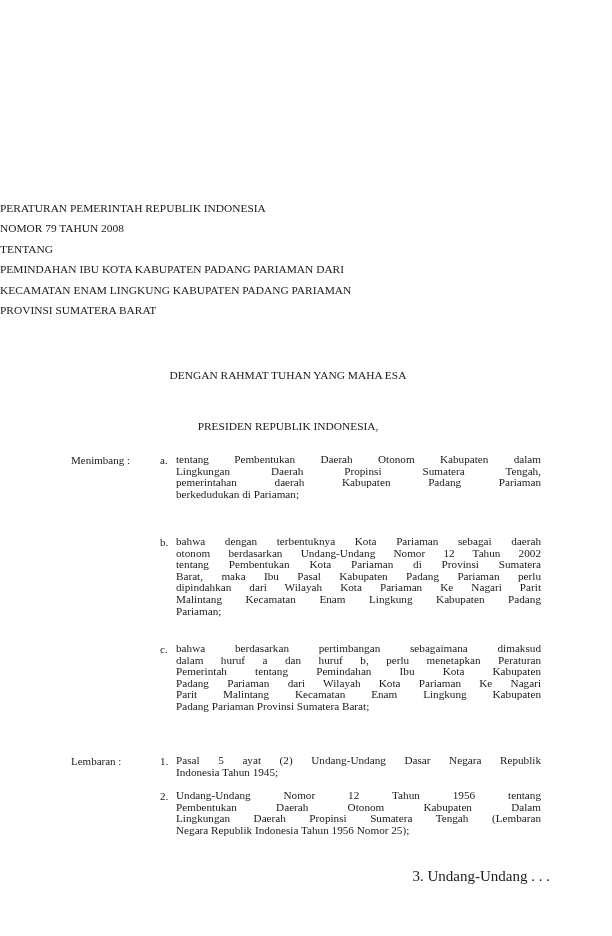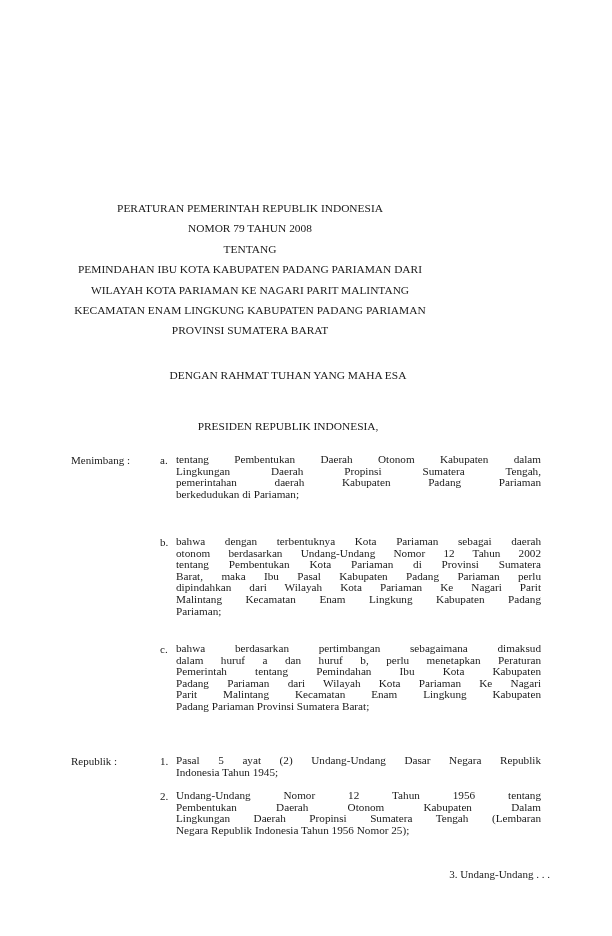--- a/index.html
+++ b/index.html
@@ -1,45 +1,44 @@
 <!DOCTYPE html>
 <html><head>
 <meta charset="utf-8">
 <style>
   html, body { margin:0; padding:0; background:#ffffff; }
   body { width:612px; height:936px; position:relative; overflow:hidden;
          font-family:"DejaVu Serif", "Liberation Serif", serif; color:#1a1a1a; }
-  .title-block { position:absolute; left:0; width:500px; top:198px; text-align:center;
+  .title-block { position:absolute; left:0; width:500px; top:198px; 
                  font-family:"Liberation Serif", serif; font-size:11.4px; }
   .title-block div { line-height:20.4px; height:20.4px; white-space:nowrap; }
   .centerline { position:absolute; left:0; width:576px; text-align:center;
                 font-family:"Liberation Serif", serif; font-size:11.4px; }
   .section { position:absolute; left:0; width:612px; }
   .sec-label { position:absolute; left:71px; font-size:11px; white-space:nowrap;
                font-family:"Liberation Serif", serif; }
   .item { position:absolute; left:0; width:612px; }
   .item-marker { position:absolute; font-size:11px; white-space:nowrap;
                  font-family:"Liberation Serif", serif; }
   .item-text { position:absolute; left:176px; width:365px; font-size:11.2px;
                line-height:11.6px; text-align:justify; text-align-last:left;
                font-family:"Liberation Serif", serif; }
   .item-text .ln { display:block; text-align:justify; text-align-last:justify; height:11.6px; white-space:nowrap; }
   .item-text .ln.last { text-align-last:left; }
-  .footer-next { position:absolute; top:868px; right:62px; font-size:11px;
+  .footer-next { position:absolute; top:868px; right:62px; font-size:15px;
                  font-family:"Liberation Serif", serif; white-space:nowrap; }
 </style>
 </head>
 <body>
 
 <div class="title-block">
   <div>PERATURAN PEMERINTAH REPUBLIK INDONESIA</div>
   <div>NOMOR 79 TAHUN 2008</div>
   <div>TENTANG</div>
   <div>PEMINDAHAN IBU KOTA KABUPATEN PADANG PARIAMAN DARI</div>
-  <div>WILAYAH KOTA PARIAMAN KE NAGARI PARIT MALINTANG</div>
   <div>KECAMATAN ENAM LINGKUNG KABUPATEN PADANG PARIAMAN</div>
   <div>PROVINSI SUMATERA BARAT</div>
 </div>
 
 <div class="centerline" style="top:369px;">DENGAN RAHMAT TUHAN YANG MAHA ESA</div>
 <div class="centerline" style="top:420px;">PRESIDEN REPUBLIK INDONESIA,</div>
 
 <div class="section">
   <div class="sec-label" style="top:454px;">Menimbang :</div>
 
@@ -73,21 +72,21 @@
       <span class="ln">dalam huruf a dan huruf b, perlu menetapkan Peraturan</span>
       <span class="ln">Pemerintah tentang Pemindahan Ibu Kota Kabupaten</span>
       <span class="ln">Padang Pariaman dari Wilayah Kota Pariaman Ke Nagari</span>
       <span class="ln">Parit Malintang Kecamatan Enam Lingkung Kabupaten</span>
       <span class="ln last">Padang Pariaman Provinsi Sumatera Barat;</span>
     </div>
   </div>
 </div>
 
 <div class="section">
-  <div class="sec-label" style="top:755px;">Republik :</div>
+  <div class="sec-label" style="top:755px;">Lembaran :</div>
 
   <div class="item" style="top:755px;">
     <span class="item-marker" style="left:160px;">1.</span>
     <div class="item-text">
       <span class="ln">Pasal 5 ayat (2) Undang-Undang Dasar Negara Republik</span>
       <span class="ln last">Indonesia Tahun 1945;</span>
     </div>
   </div>
 
   <div class="item" style="top:790px;">

